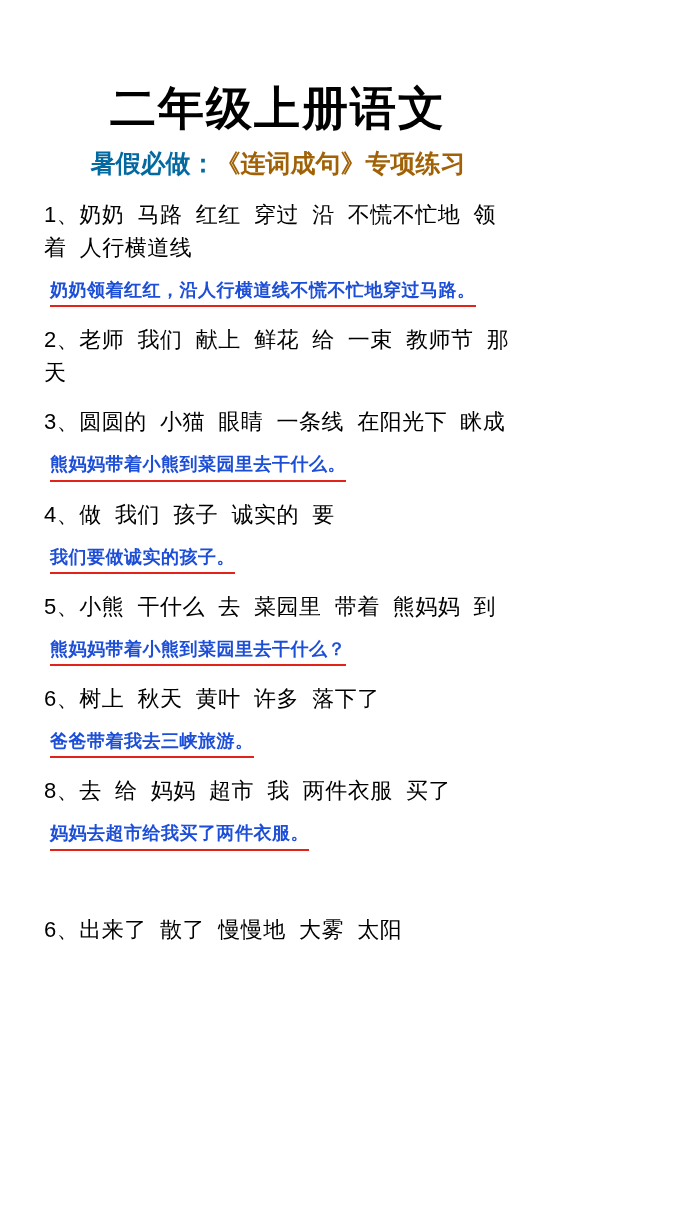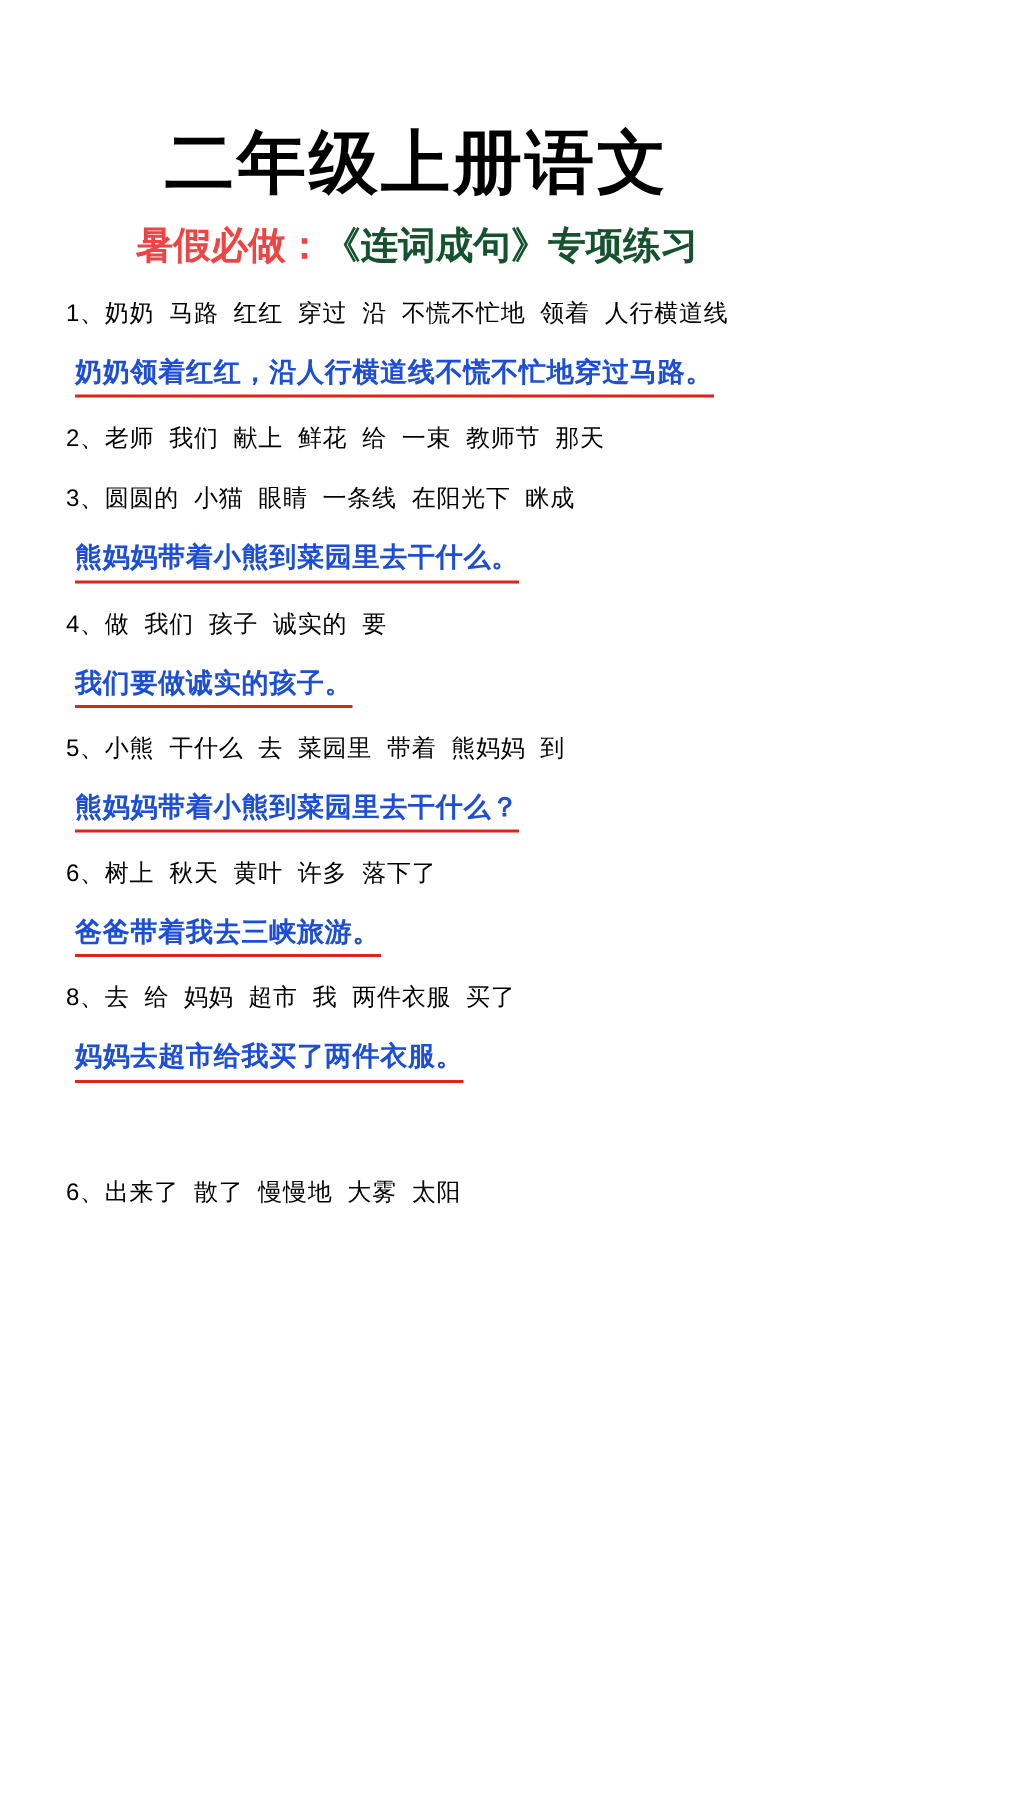--- a/index.html
+++ b/index.html
@@ -32,27 +32,27 @@
     font-family: "DejaVu Sans", "Liberation Sans", sans-serif;
   }
   .doc-subtitle {
     text-align: center;
     font-size: 25px;
     font-weight: 700;
     margin: 10px 0 18px 0;
     line-height: 1.3;
     font-family: "DejaVu Sans", "Liberation Sans", sans-serif;
   }
-  .sub-a { color: #ef4444; }
-  .sub-b { color: #14532d; }
+  .sub-a { color: #0369a1; }
+  .sub-b { color: #a16207; }
   .item {
     margin: 0 0 2px 0;
   }
   .prompt {
-    font-size: 16px;
+    font-size: 22px;
     line-height: 1.5;
     color: #000000;
     margin: 16px 0 0 4px;
     letter-spacing: 0.5px;
     white-space: pre-wrap;
   }
   .answer-wrap {
     margin: 14px 0 0 10px;
   }
   .answer {

